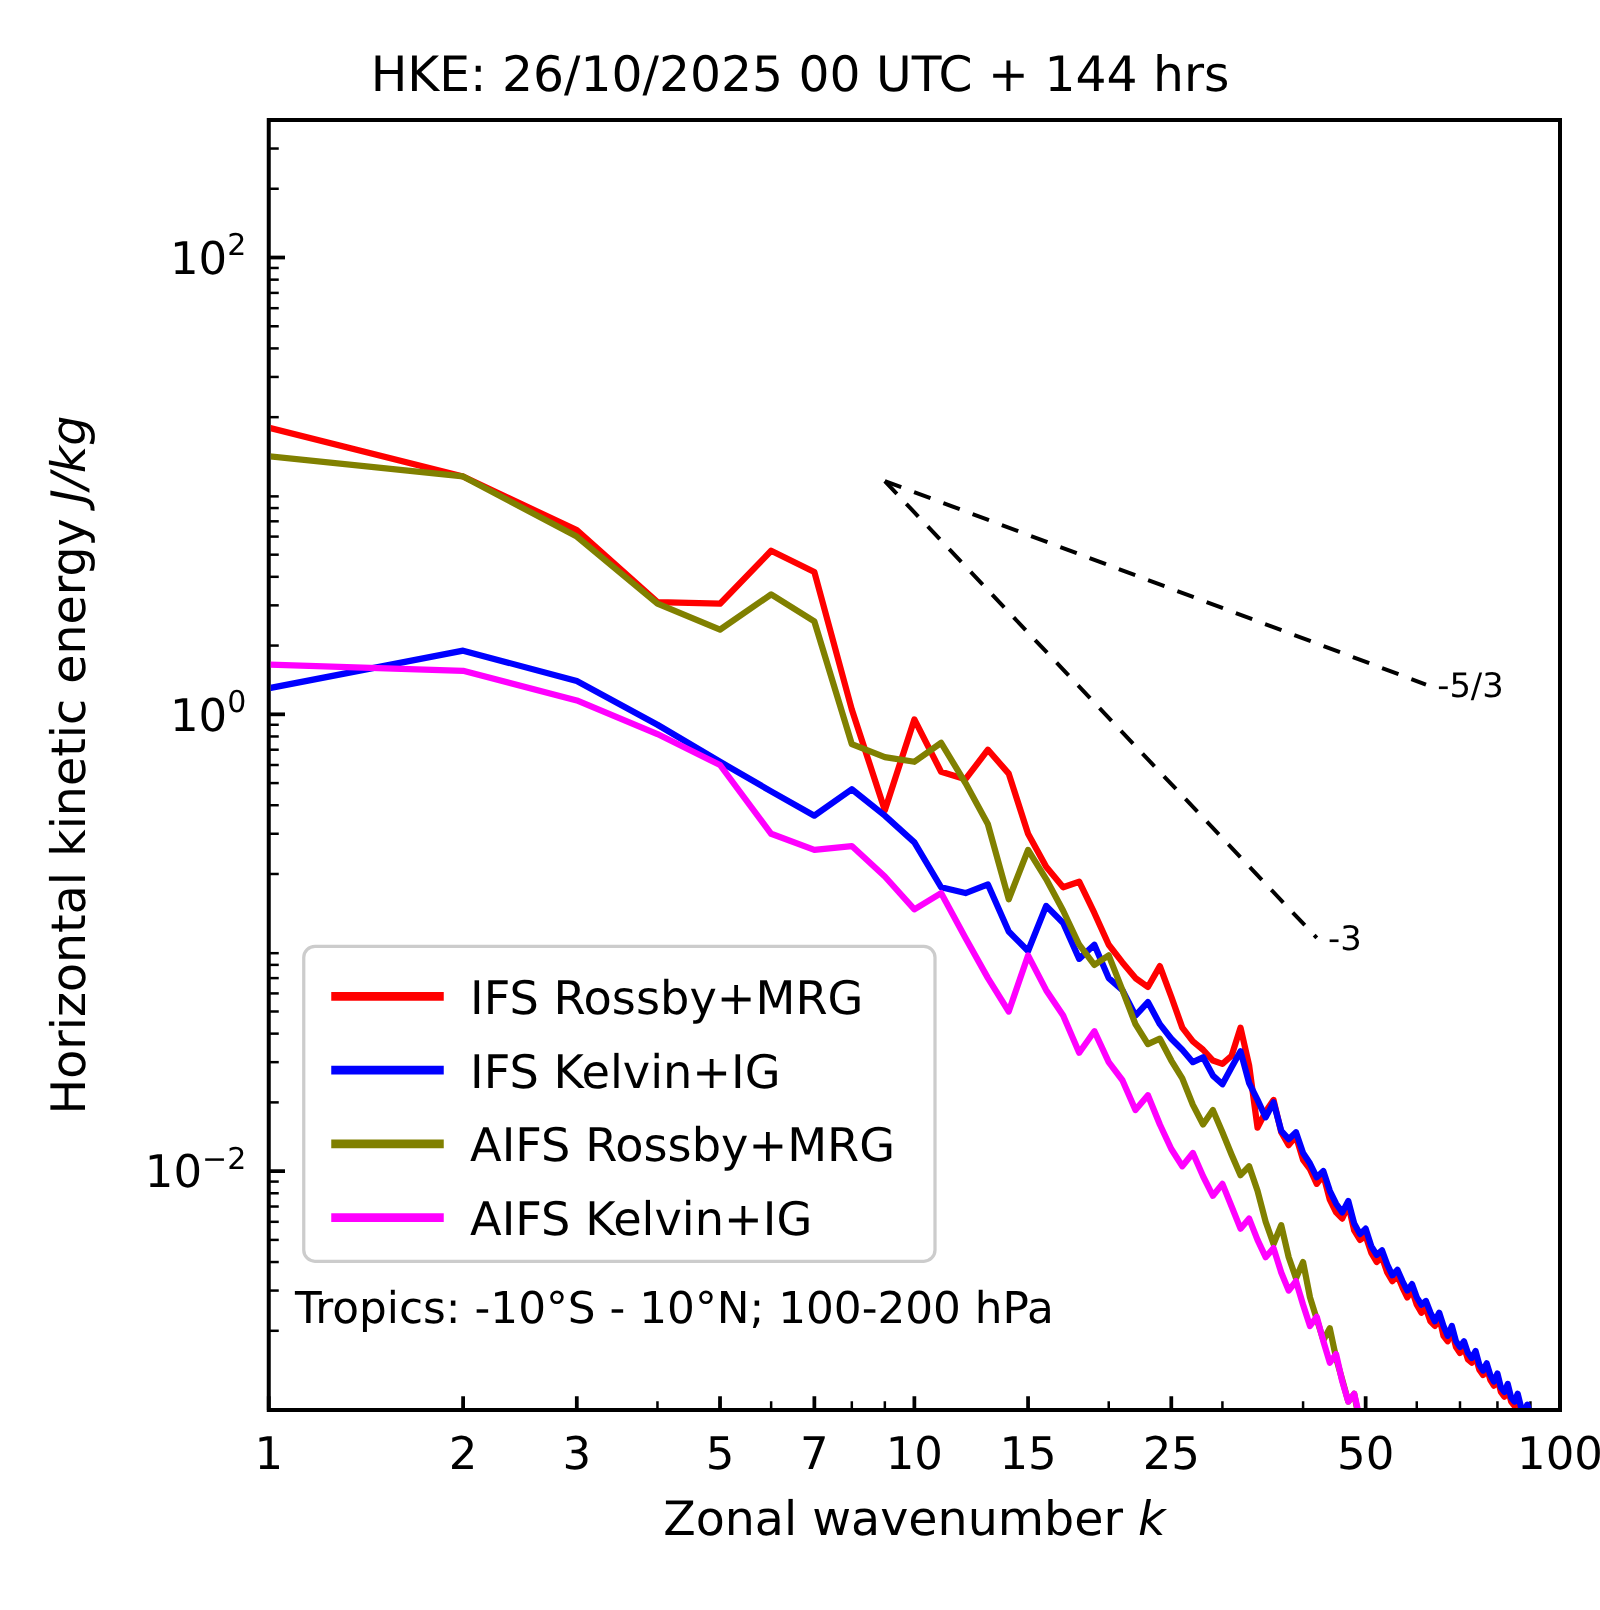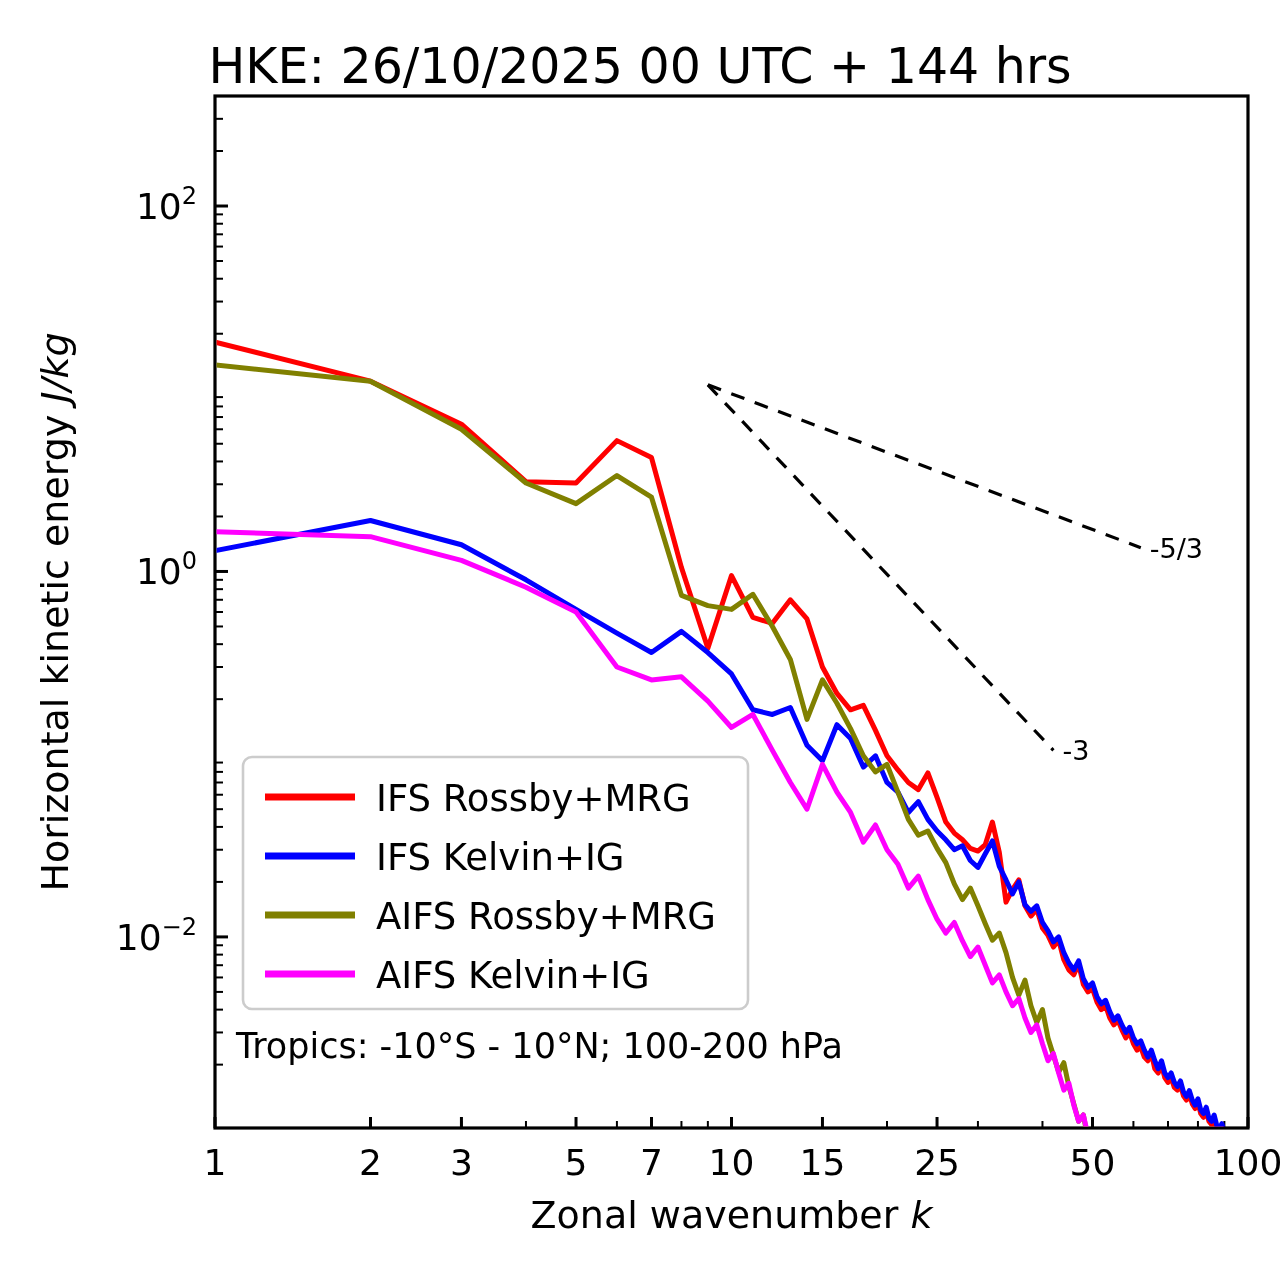--- a/index.html
+++ b/index.html
@@ -18,21 +18,21 @@
     width: 1280px;
     height: 1288px;
     background: #ffffff;
   }
   #chart-title {
     position: absolute;
     left: 0;
     top: 38px;
     width: 1280px;
     text-align: center;
-    font-size: 49px;
+    font-size: 39px;
     color: #000000;
     letter-spacing: 0px;
     white-space: nowrap;
   }
   #plot-svg {
     position: absolute;
     left: 0;
     top: 0;
   }
   .axis-label {

